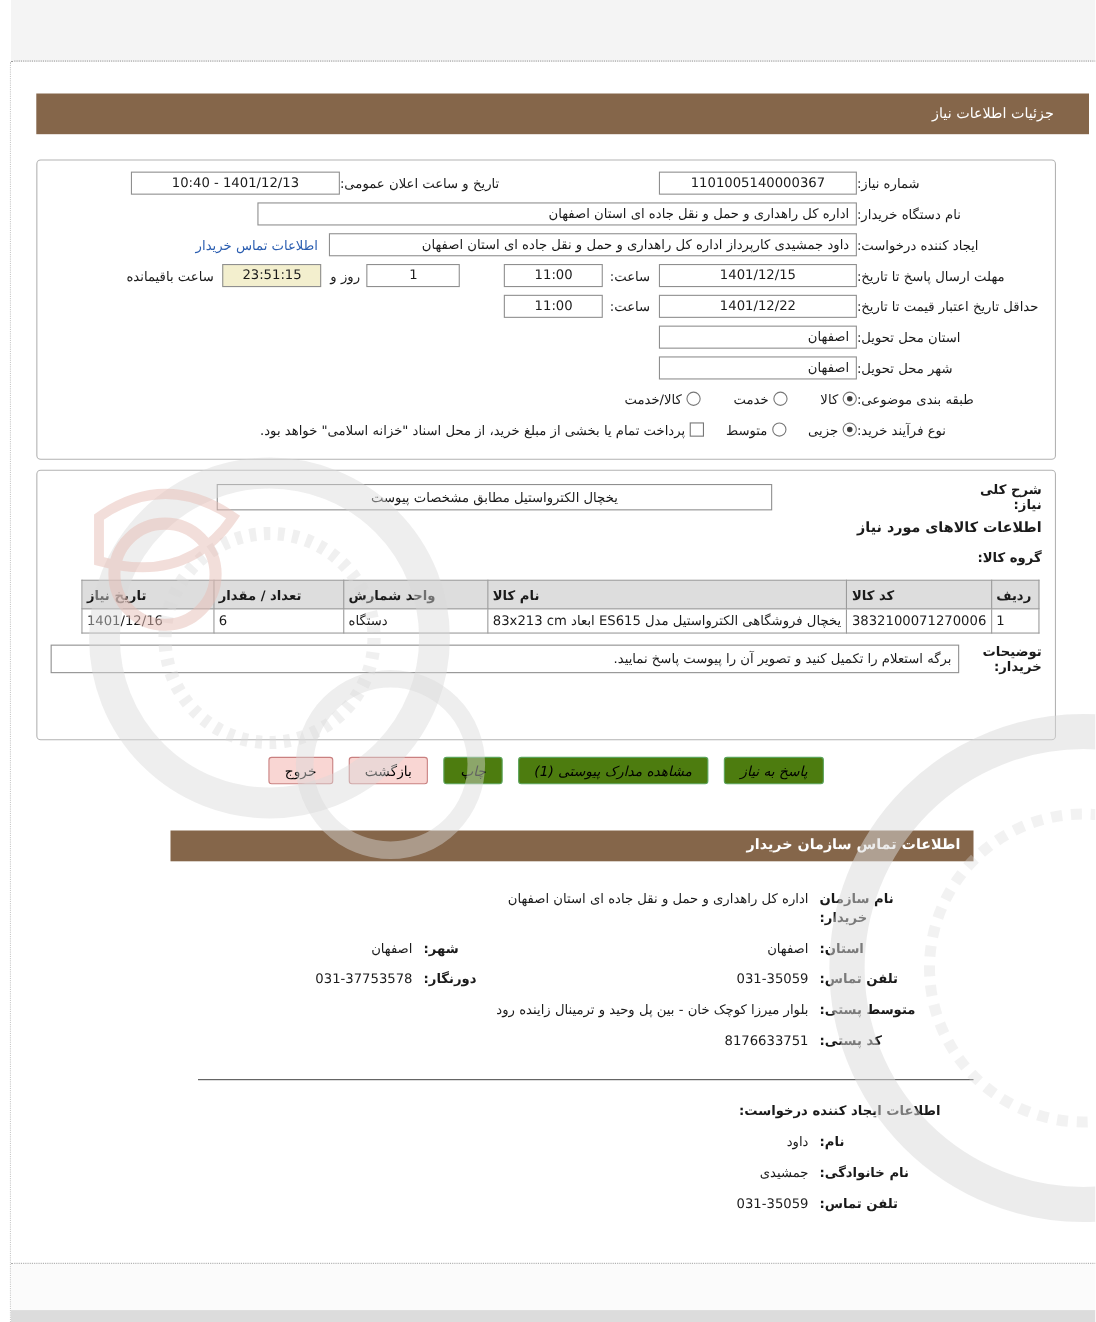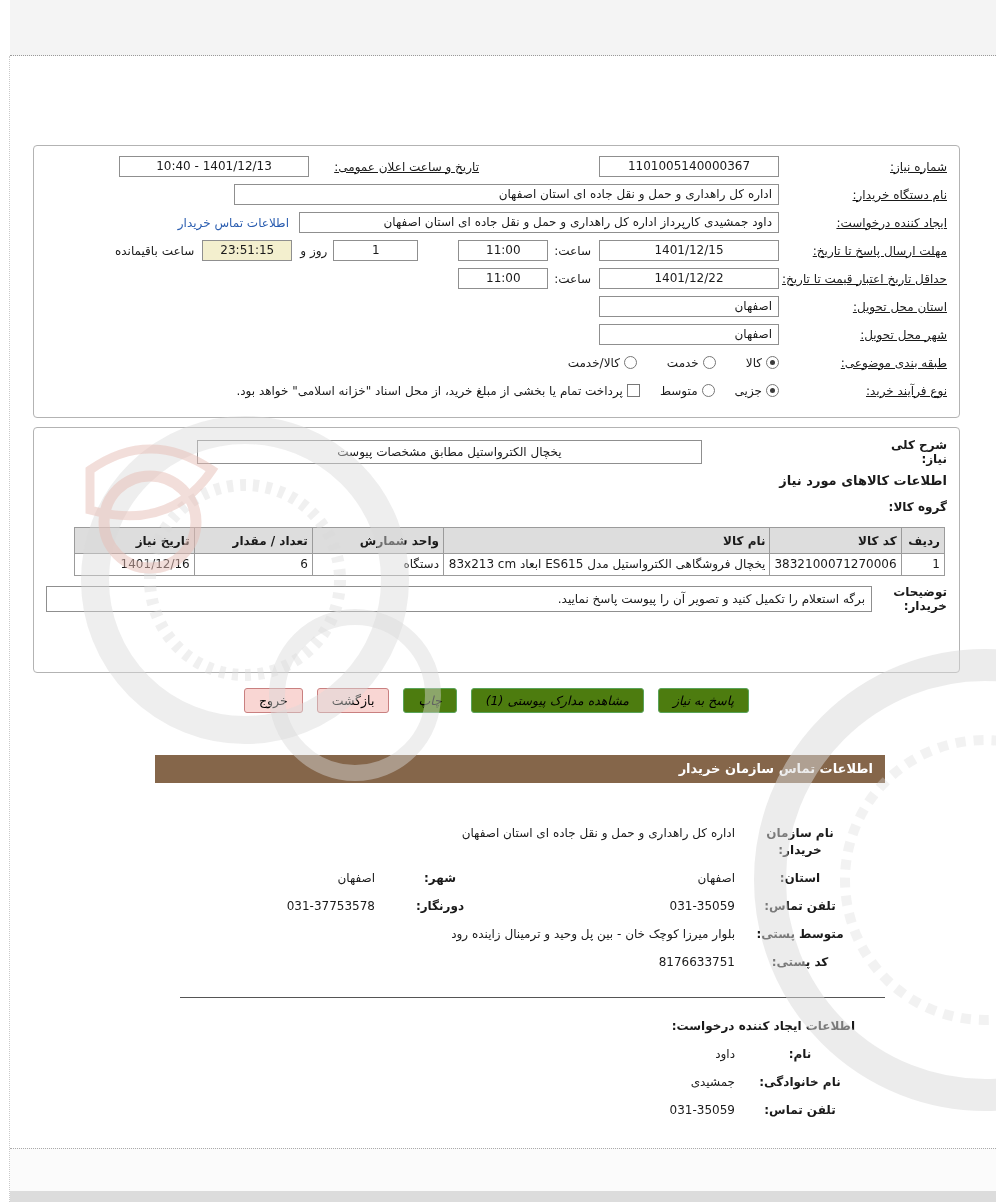--- a/index.html
+++ b/index.html
@@ -13,21 +13,21 @@
   .bottom-edge { position:absolute; bottom:0; left:0; right:0; height:11px; background:#dcdcdc; }
 
   .tabbar { position:absolute; top:85px; left:33px; right:6px; height:37px; background:#85664a; color:#fff;
             display:flex; align-items:center; justify-content:flex-start; padding-right:32px; font-size:13px; }
 
   .panel { position:absolute; left:33px; width:927px; background:#fff; border:1px solid #b3b3b3; border-radius:4px; padding:10px 12px; }
   .p1 { top:145px; height:273px; }
   .p2 { top:427px; height:246px; }
 
   .frow { display:flex; align-items:center; min-height:21px; margin-bottom:7px; }
-  .flabel { width:168px; line-height:14px; text-align:right; flex:none;text-decoration:underline; }
+  .flabel { width:168px; line-height:14px; text-align:left; flex:none; }
   .flabel-b { font-weight:bold; text-align:right; flex:none; line-height:14px; }
   .slabel { flex:none; margin-right:8px; }
   .ibox { flex:none; border:1px solid #8f8f8f; background:#fff; height:21px; line-height:19px; padding:0 6px; overflow:hidden; white-space:nowrap; }
   .center { text-align:center; }
   .grow { flex:1; }
   .countdown { background:#f3efce; }
 
   .w60{width:60px} .w75{width:75px} .w80{width:80px} .w85{width:85px} .w90{width:90px}
   .w170{width:170px} .w180{width:180px} .w190{width:190px} .w240{width:240px}
   .w480{width:480px} .w505{width:505px} .w545{width:545px} .w655{width:655px} .mr6{margin-right:6px} .mr8{margin-right:8px} .mr10{margin-right:10px}
@@ -38,47 +38,50 @@
   .link { color:#2a5db0; cursor:pointer; }
 
   .radio { flex:none; width:13px; height:13px; border:1px solid #777; border-radius:50%; background:#fff; position:relative; display:inline-block; }
   .radio.sel::after { content:''; position:absolute; top:3px; right:3px; bottom:3px; left:3px; background:#3c3c3c; border-radius:50%; }
   .checkbox { flex:none; width:13px; height:13px; border:1px solid #777; background:#fff; display:inline-block; }
   .rlabel { margin-right:4px; flex:none; }
 
   .sec-title { font-weight:bold; font-size:13px; margin:4px 0 8px; }
 
   table.goods { width:calc(100% - 30px); margin:10px 2px 9px 28px; border-collapse:collapse; direction:rtl; }
-  table.goods th, table.goods td { border:1px solid #9b9b9b; text-align:right; padding:3px 4px; font-size:12px; }
+  table.goods th, table.goods td { border:1px solid #9b9b9b; text-align:left; padding:3px 4px; font-size:12px; }
   table.goods th { background:#dddddd; font-weight:bold; height:26px; }
   table.goods td { background:#fff; line-height:15px; }
   col.c1{width:5%} col.c2{width:12.5%} col.c3{width:39%} col.c4{width:15.5%} col.c5{width:14%} col.c6{width:14%}
 
   .btnrow { position:absolute; top:688px; left:33px; width:927px; display:flex; justify-content:center; gap:14px; }
   .btn { font-family:inherit; font-size:12.5px; padding:3px 14px; border-radius:3px; cursor:pointer; height:25px; }
   .btn.green { background:#4d7c0f; border:1px solid #5aa35a;font-style:italic; }
   .btn.pink  { background:#f9d6d3; border:1px solid #c98080; }
 
   .contact { position:absolute; top:755px; left:155px; width:730px; }
-  .sec-bar { height:28px; background:#85664a; color:#fff; font-weight:bold; font-size:13px; line-height:28px; padding-right:12px; margin-bottom:42px; }
+  .sec-bar { height:28px; background:#85664a; color:#fff; font-weight:bold; font-size:13px; line-height:28px; padding-right:12px; margin-bottom:26px; }
   .crow { display:flex; align-items:flex-start; padding-right:30px; margin-bottom:11px; line-height:17px; }
-  .clabel { width:110px; font-weight:bold; flex:none; text-align:center; }
+  .clabel { width:110px; font-weight:bold; flex:none; text-align:left; }
   .cvalue { margin-right:10px; }
   .contact hr { border:none; border-top:1px solid #555; margin:26px 0 20px 25px; }
   .chead { font-weight:bold; }
 
   .watermark { position:absolute; top:0; left:0; pointer-events:none; z-index:30; }
 </style>
 </head>
 <body>
 
 <div class="page">
 
   <div class="top-strip"></div>
 
+  <div class="tabbar">
+    <span>جزئیات اطلاعات نیاز</span>
+  </div>
 
   <div class="panel p1">
 
     <div class="frow">
       <span class="flabel">شماره نیاز:</span>
       <div class="ibox center w180">1101005140000367</div>
       <span class="flabel w170 mr120">تاریخ و ساعت اعلان عمومی:</span>
       <div class="ibox center w190">1401/12/13 - 10:40</div>
     </div>
 

